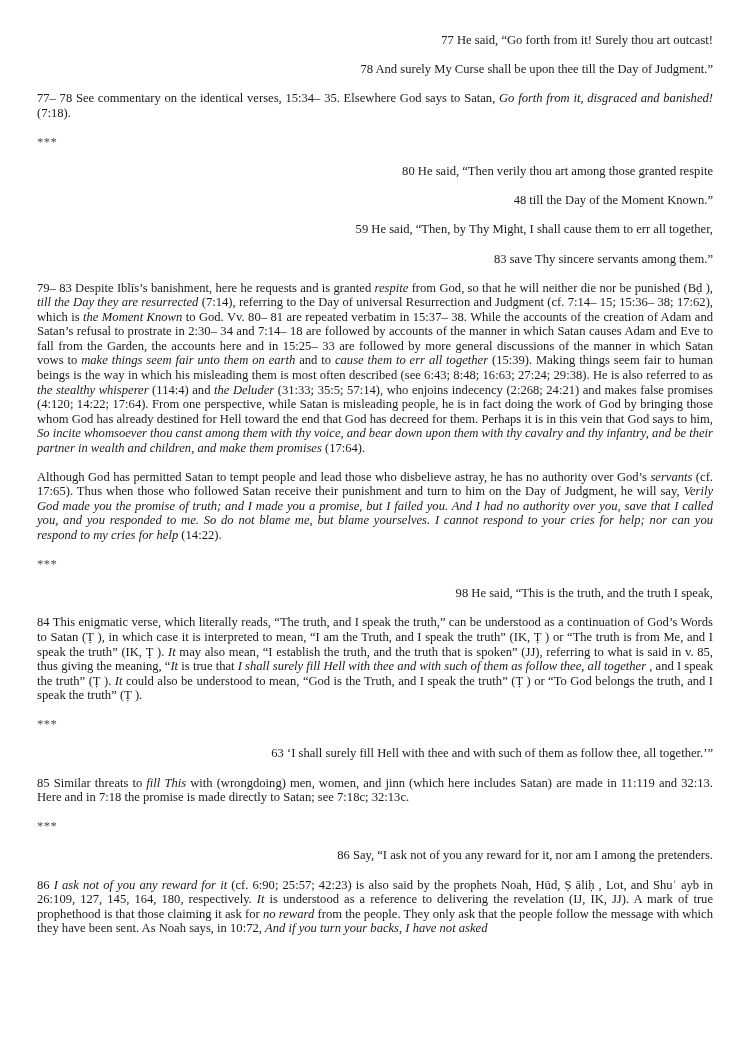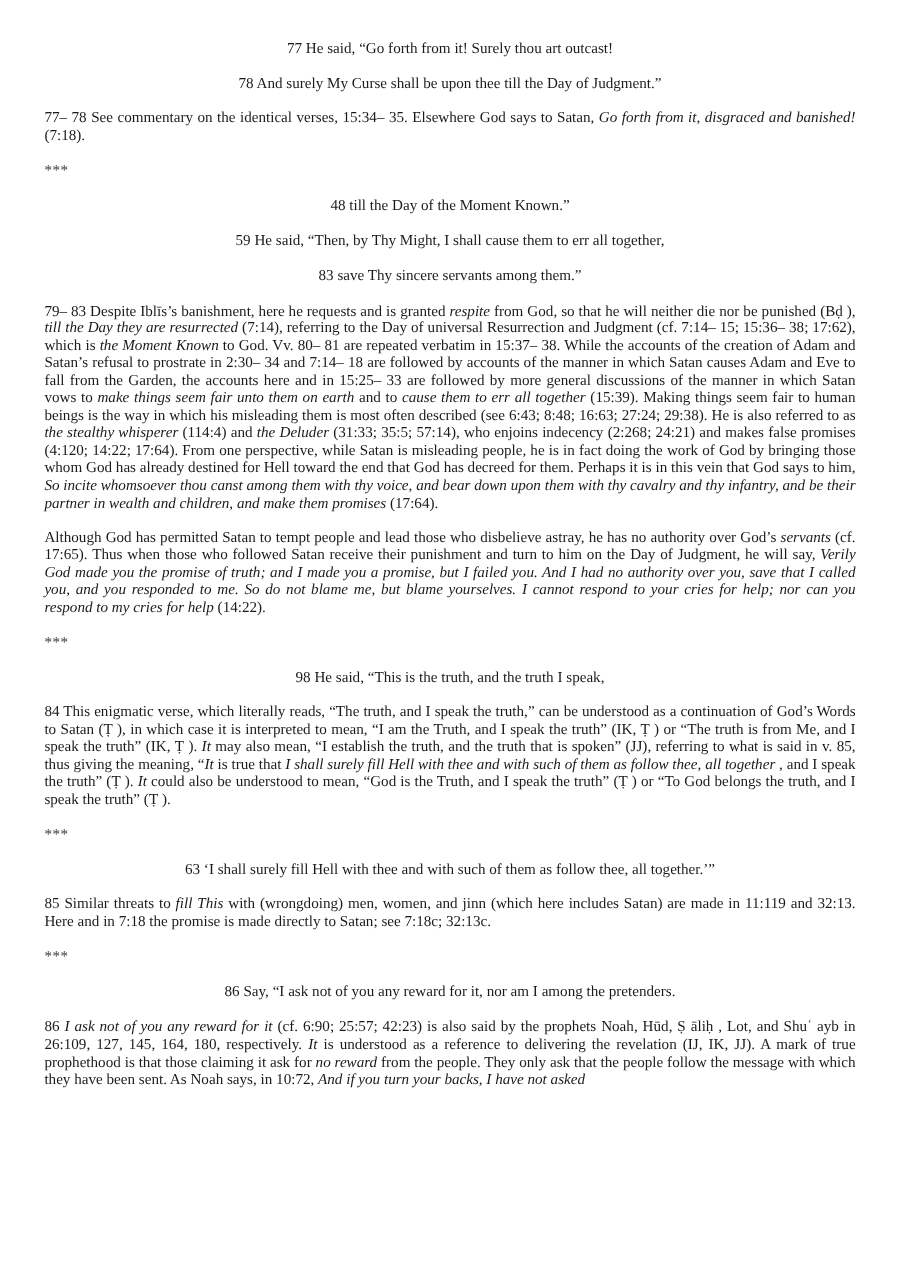--- a/index.html
+++ b/index.html
@@ -28,21 +28,21 @@
   .block {
     font-size: 12.6px;
     line-height: 14.55px;
     text-align: justify;
     text-justify: inter-word;
     margin: 0 0 14.6px 0;
     hyphens: none;
   }
   
   .verse {
-    text-align: center;
+    text-align: right;
   }
   
   .commentary {
     text-align: justify;
   }
   .sep {
     margin: 0 0 14.6px 0;
     font-size: 12.6px;
     line-height: 14.55px;
     letter-spacing: 0.4px;
@@ -65,20 +65,21 @@
 
     <p class="block verse">77 He said, “Go forth from it! Surely thou art outcast!</p>
 
     <p class="block verse">78 And surely My Curse shall be upon thee till the Day of Judgment.”</p>
 
     <p class="block commentary">77– 78    See commentary on the identical verses, 15:34– 35. Elsewhere God says to Satan, <i class="it">Go forth from it, disgraced and banished!</i> (7:18).</p>
 
     <p class="sep">***</p>
 
 
+    <p class="block verse">80 He said, “Then verily thou art among those granted respite</p>
 
     <p class="block verse">48 till the Day of the Moment Known.”</p>
 
     <p class="block verse">59 He said, “Then, by Thy Might, I shall cause them to err all together,</p>
 
     <p class="block verse">83 save Thy sincere servants among them.”</p>
 
     <p class="block commentary">79– 83    Despite Iblīs’s banishment, here he requests and is granted <i class="it">respite</i> from God, so that he will neither die nor be punished (Bḍ ), <i class="it">till the Day they are resurrected</i> (7:14), referring to the Day of universal Resurrection and Judgment (cf. 7:14– 15; 15:36– 38; 17:62), which is <i class="it">the Moment Known</i> to God. Vv. 80– 81 are repeated verbatim in 15:37– 38. While the accounts of the creation of Adam and Satan’s refusal to prostrate in 2:30– 34 and 7:14– 18 are followed by accounts of the manner in which Satan causes Adam and Eve to fall from the Garden, the accounts here and in 15:25– 33 are followed by more general discussions of the manner in which Satan vows to <i class="it">make things seem fair unto them on earth</i> and to <i class="it">cause them to err all together</i> (15:39). Making things seem fair to human beings is the way in which his misleading them is most often described (see 6:43; 8:48; 16:63; 27:24; 29:38). He is also referred to as <i class="it">the stealthy whisperer</i> (114:4) and <i class="it">the Deluder</i> (31:33; 35:5; 57:14), who enjoins indecency (2:268; 24:21) and makes false promises (4:120; 14:22; 17:64). From one perspective, while Satan is misleading people, he is in fact doing the work of God by bringing those whom God has already destined for Hell toward the end that God has decreed for them. Perhaps it is in this vein that God says to him, <i class="it">So incite whomsoever thou canst among them with thy voice, and bear down upon them with thy cavalry and thy infantry, and be their partner in wealth and children, and make them promises</i> (17:64).</p>
 
     <p class="block commentary">Although God has permitted Satan to tempt people and lead those who disbelieve astray, he has no authority over God’s <i class="it">servants</i> (cf. 17:65). Thus when those who followed Satan receive their punishment and turn to him on the Day of Judgment, he will say, <i class="it">Verily God made you the promise of truth; and I made you a promise, but I failed you. And I had no authority over you, save that I called you, and you responded to me. So do not blame me, but blame yourselves. I cannot respond to your cries for help; nor can you respond to my cries for help</i> (14:22).</p>

